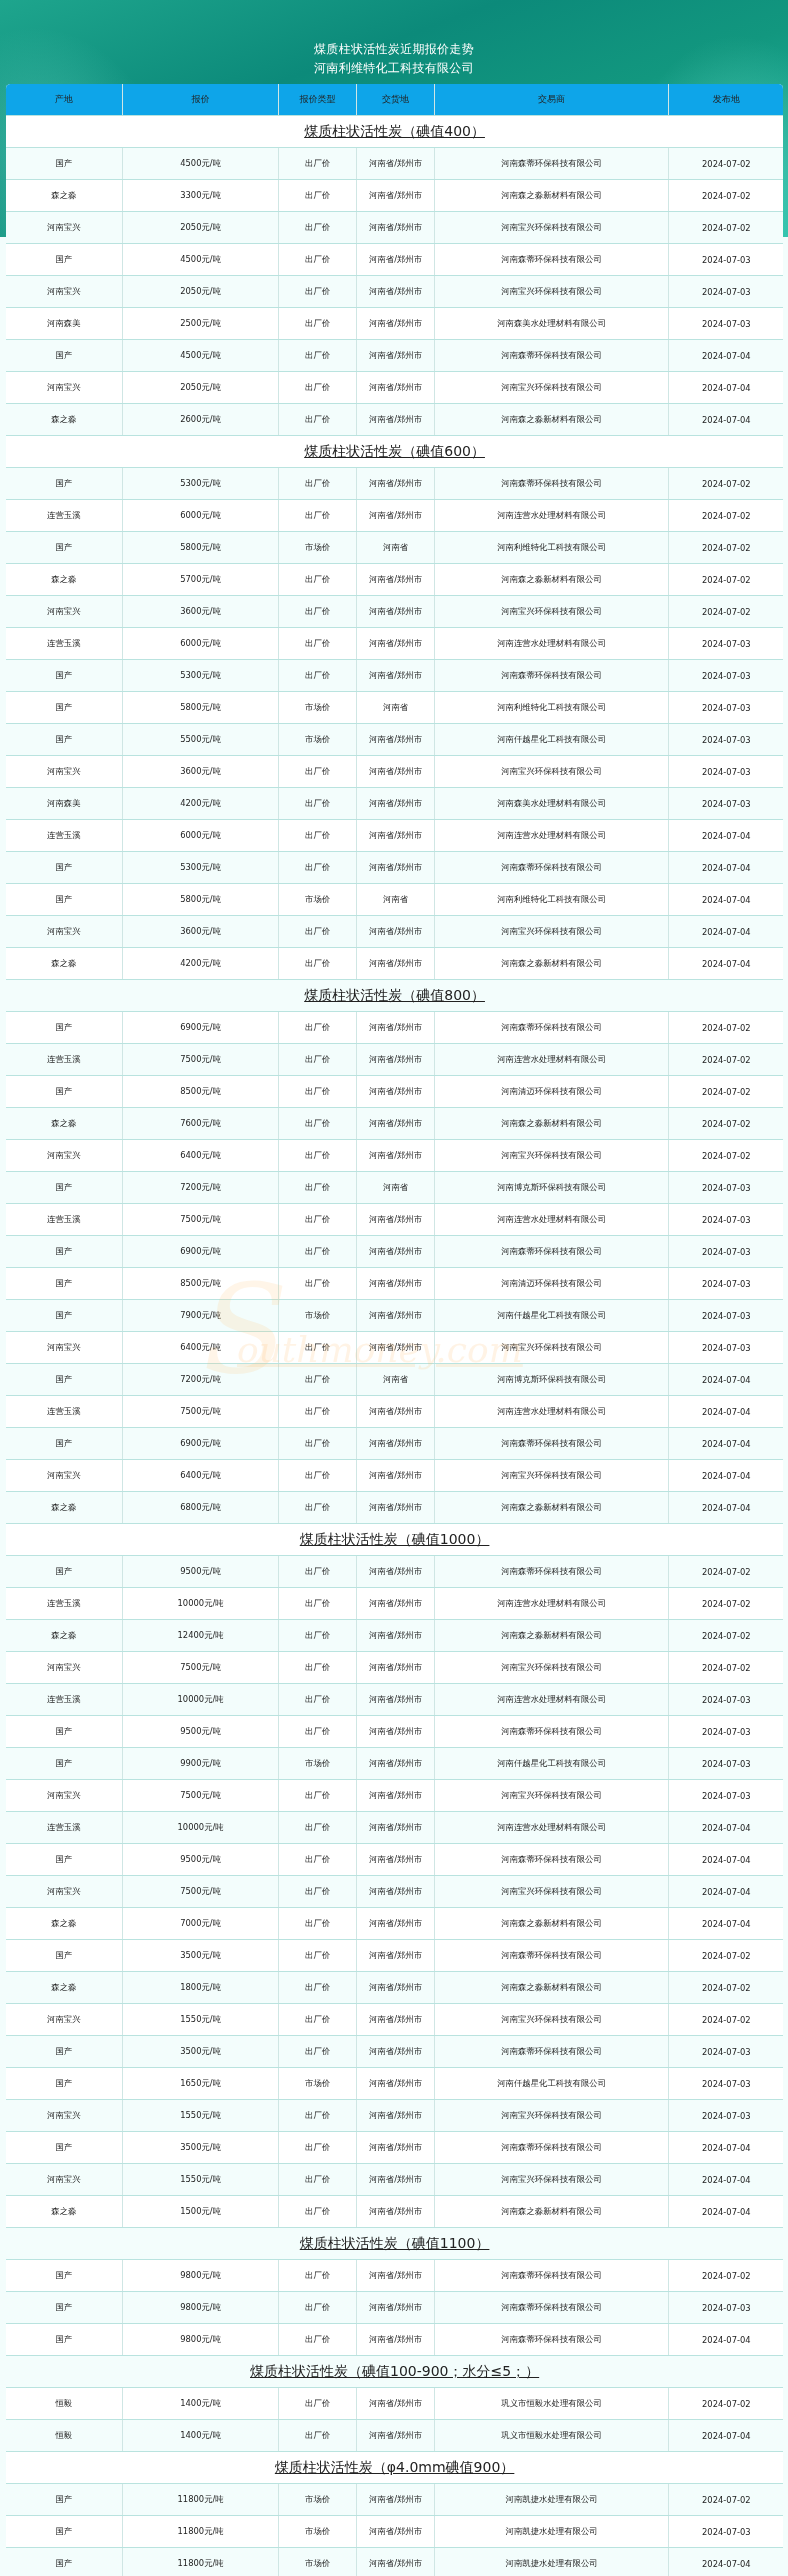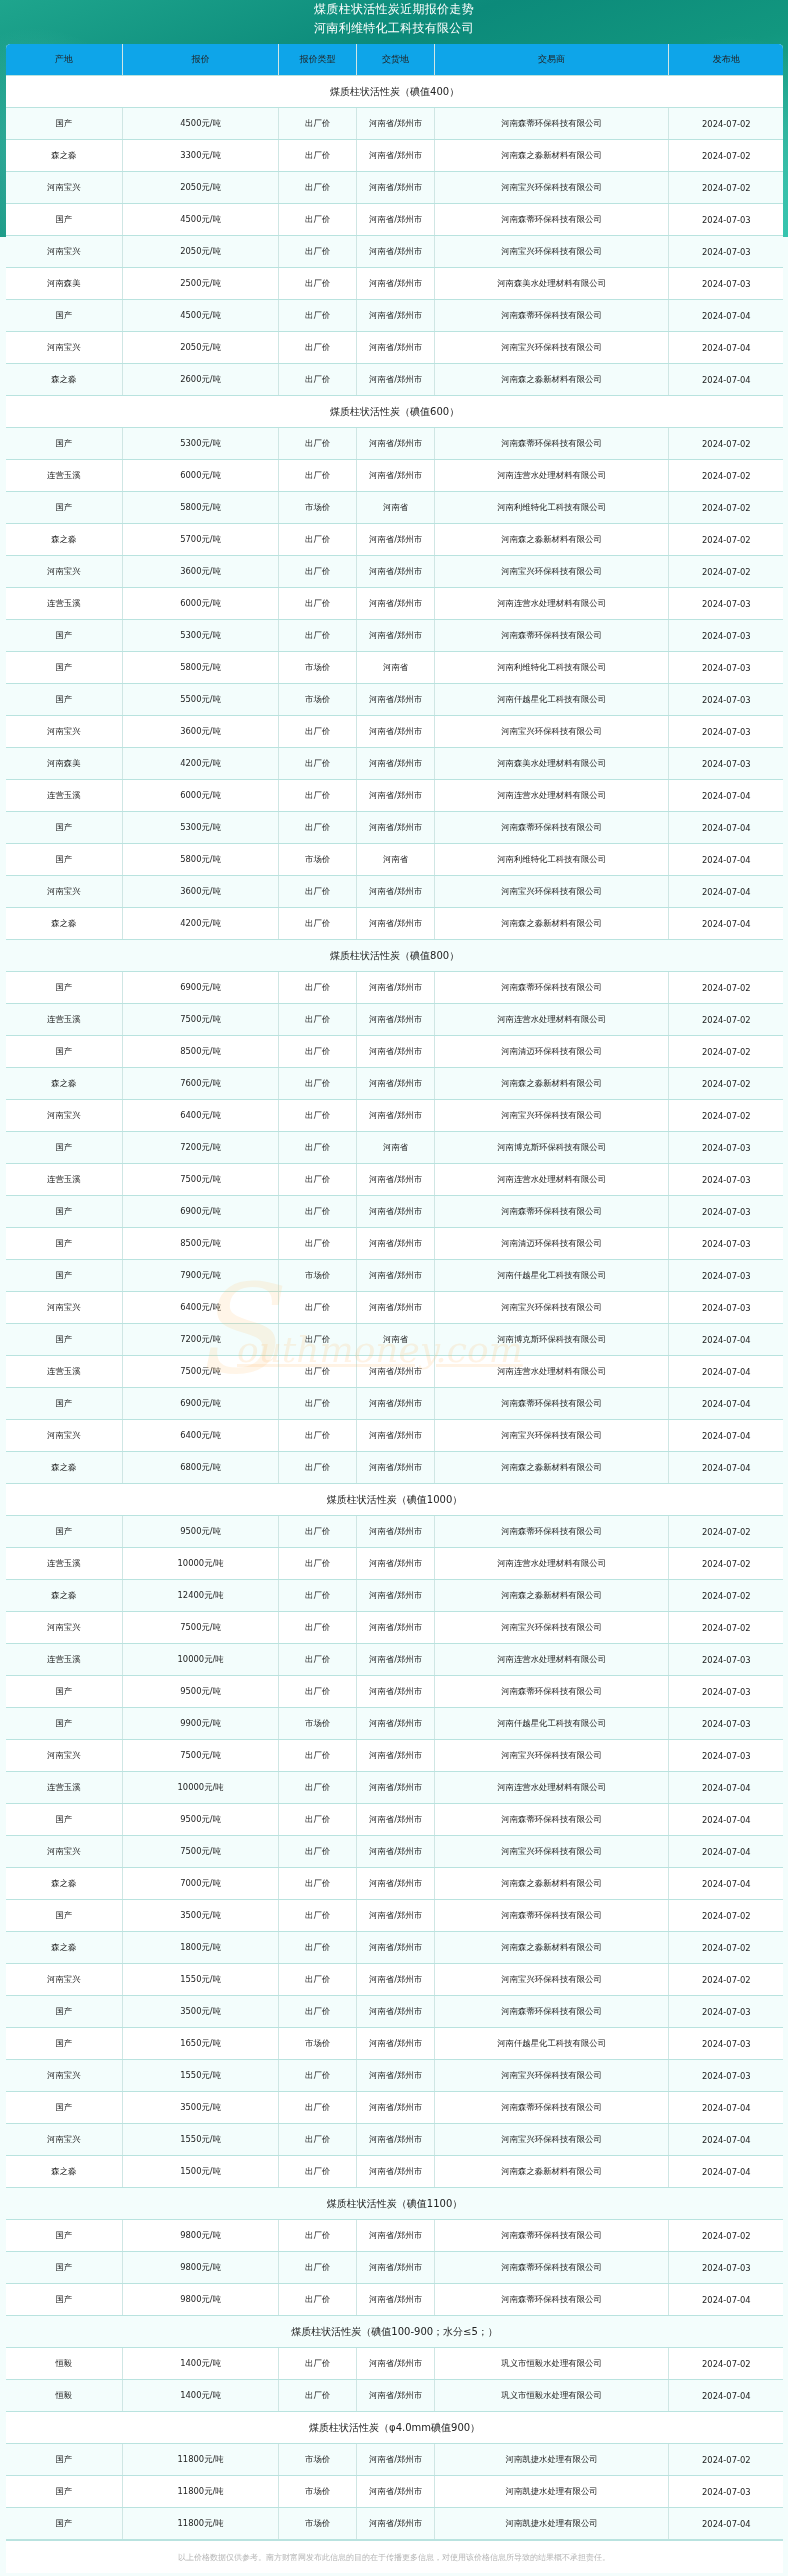--- a/index.html
+++ b/index.html
@@ -19,38 +19,38 @@
     content: ""; position: absolute; left: -68px; top: 22.5px; width: 237px; height: 293px;
     background: radial-gradient(ellipse at center, rgba(120,230,210,0.45), rgba(120,230,210,0) 70%);
     transform: rotate(-20deg);
   }
   .hero::after {
     content: ""; position: absolute; right: -56px; top: 34px; width: 214px; height: 270px;
     background: radial-gradient(ellipse at center, rgba(140,240,220,0.35), rgba(140,240,220,0) 70%);
   }
   .titles {
     position: relative; z-index: 2; padding-top: 0; text-align: center; color: #fff;
-    font-size: 12px; line-height: 18.6px; letter-spacing: 0.3px;
+    font-size: 12px; line-height: 18.6px; letter-spacing: 0.3px; margin-top: 40px;
   }
   .card {
     position: relative; z-index: 3; margin: 6.8px 5.6px 0 5.6px; width: 777px;
     background: #ffffff; border-radius: 4.5px 4.5px 0 0; overflow: hidden;
   }
   table { width: 100%; border-collapse: collapse; table-layout: fixed; }
   col.c1 { width: 117px; } col.c2 { width: 156px; } col.c3 { width: 78px; }
   col.c4 { width: 78px; } col.c5 { width: 234px; } col.c6 { width: 115px; }
   th, td {
     height: 32px; text-align: center; vertical-align: middle;
     font-size: 8.4px; font-weight: normal; color: #222;
     border-left: 0.6px solid #cfe6e4; border-bottom: 1.1px solid #b9e3df;
     white-space: nowrap;
   }
   th:first-child, td:first-child { border-left: none; }
   thead th { background: #0ea5e9; font-size: 9px; }
-  tr.section td { font-size: 10px; border-left: none; }
+  tr.section td { font-size: 14px; border-left: none; text-decoration: underline; }
   tr.zebra td { background: #f3fdfc; }
   tr.plain td { background: #ffffff; }
   .footer {
     position: relative; z-index: 3; margin: 0 5.6px; width: 777px; height: 33px;
     background: #fff; display: flex; align-items: center; justify-content: center;
     color: #b4b4b4; font-size: 8px; border-top: 1.1px solid #b9e3df;
   }
   .watermark {
     position: absolute; z-index: 4; left: 203px; top: 1267px; width: 360px; height: 135px;
     pointer-events: none;

